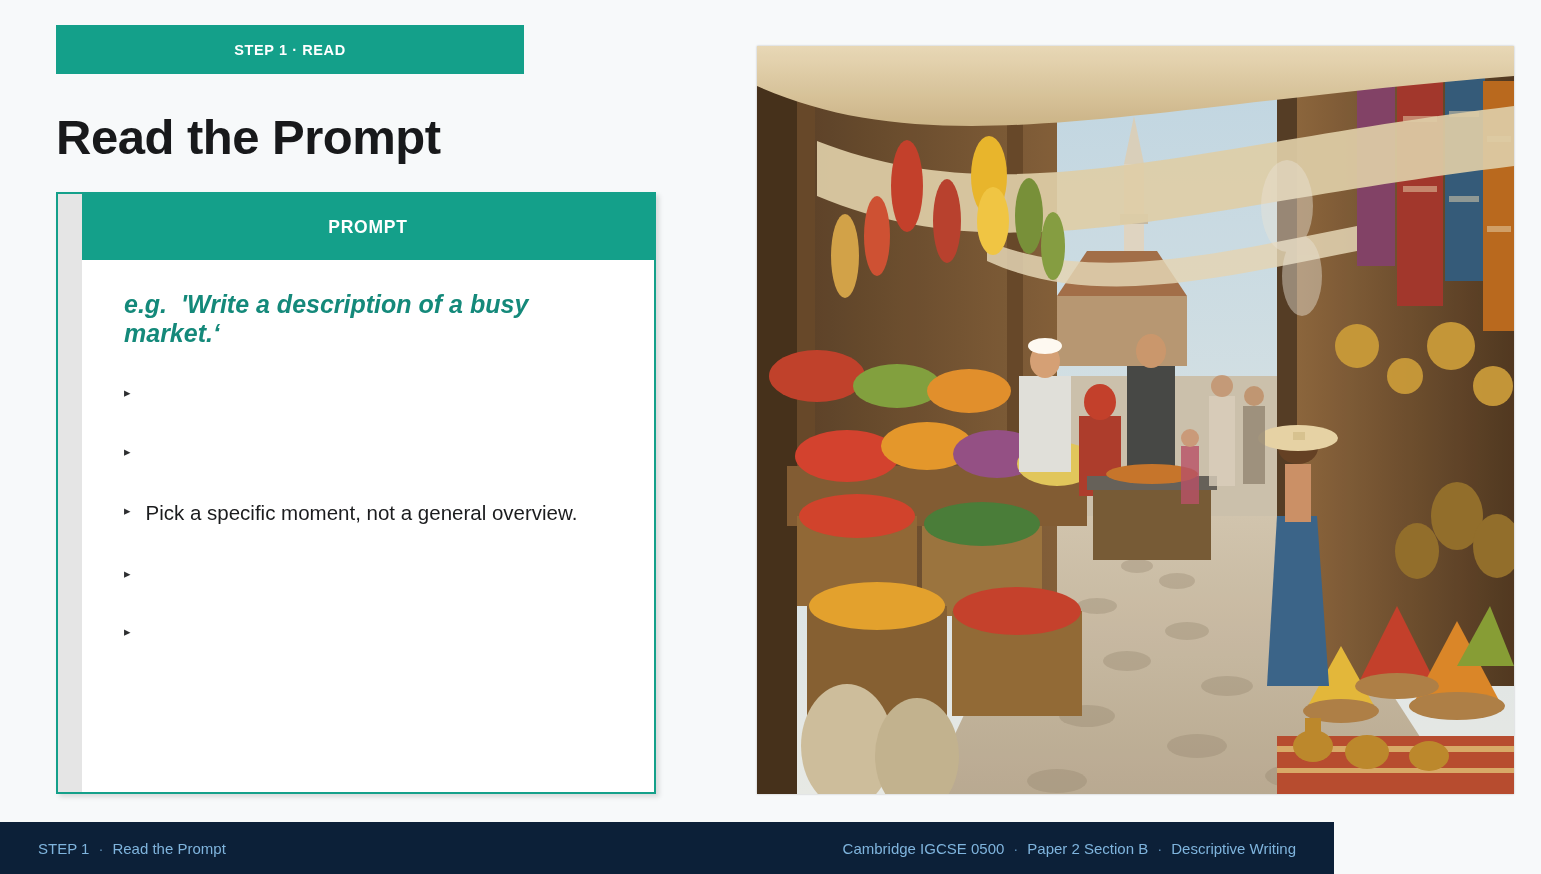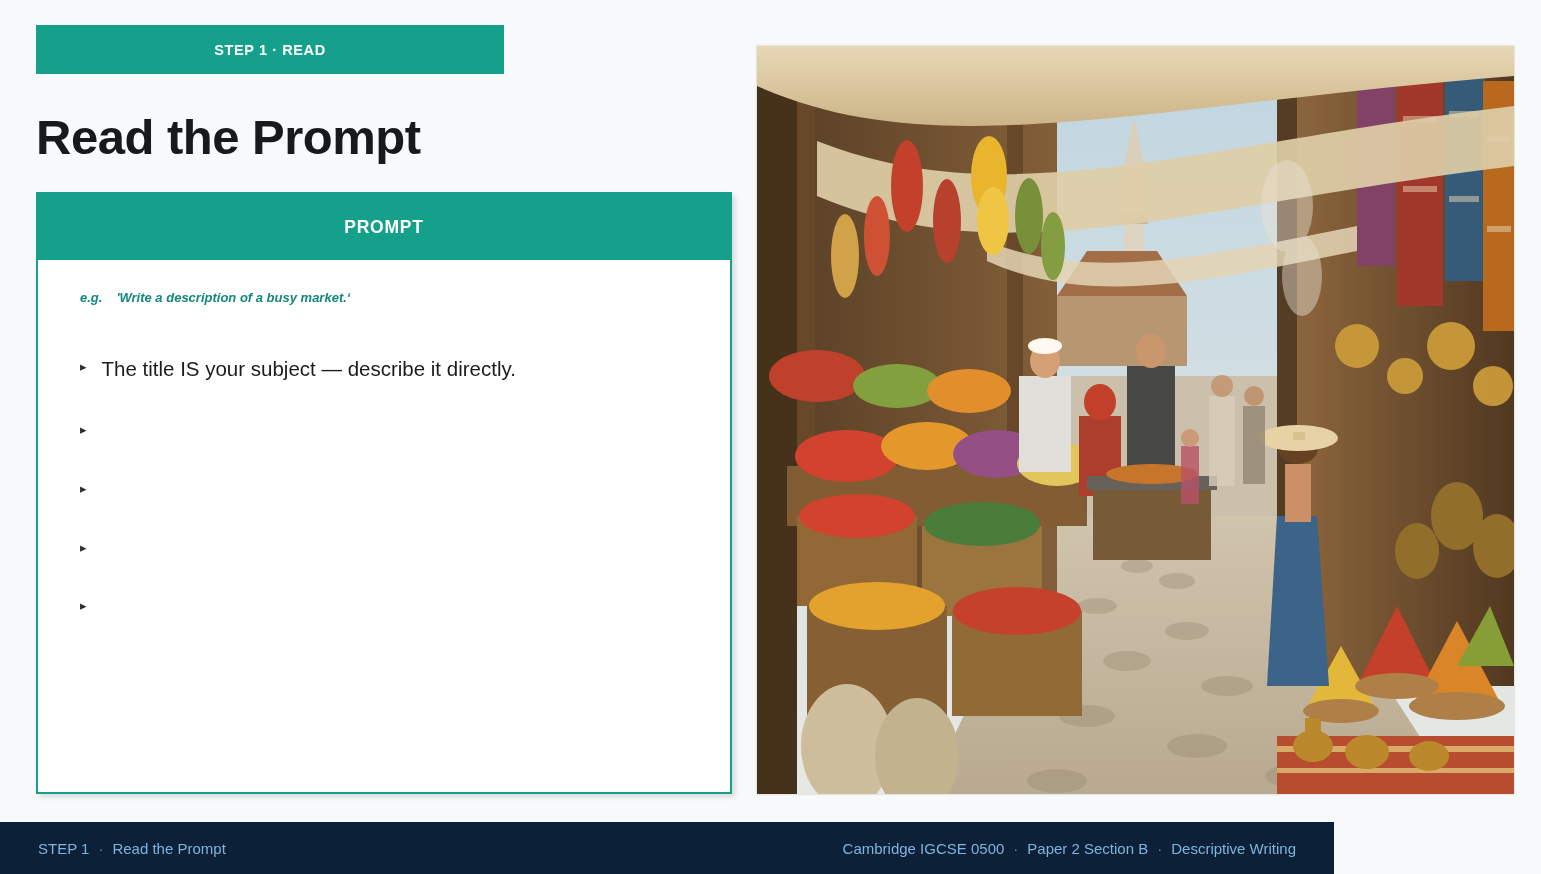--- a/index.html
+++ b/index.html
@@ -13,21 +13,21 @@
   .slide {
     position: relative;
     width: 1541px;
     height: 874px;
     background: #f7f9fa;
   }
 
   
   .left-col {
     position: absolute;
-    left: 36px;
+    left: 56px;
     top: 25px;
     width: 670px;
   }
 
   .step-badge {
     width: 468px;
     height: 49px;
     background: #14a08a;
     color: #ffffff;
     display: flex;
@@ -42,47 +42,48 @@
     margin-top: 38px;
     font-size: 49px;
     font-weight: bold;
     color: #18191b;
     letter-spacing: -0.5px;
     line-height: 1.05;
   }
 
   .prompt-card {
     margin-top: 29px;
-    width: 696px;
+    width: 600px;
     border: 2px solid #14a08a;
     background: #e5e5e5;
     box-shadow: 3px 3px 5px rgba(0,0,0,0.13);
+    padding-left: 24px;
   }
   .prompt-header {
     background: #14a08a;
     color: #ffffff;
     height: 66px;
     display: flex;
     align-items: center;
     justify-content: center;
     font-size: 17.5px;
     font-weight: bold;
     letter-spacing: 0.8px;
   }
   .prompt-body {
     background: #ffffff;
     padding: 30px 34px 34px 42px;
     height: 532px;
   }
   .example-line {
     color: #14897a;
-    font-size: 13px;
+    font-size: 25px;
     font-weight: bold;
     font-style: italic;
-    margin-bottom: 52px;
+    margin-bottom: 35px;
   }
   .example-line .eg { margin-right: 14px; }
 
   .bullet-list { list-style: none; }
   .bullet-item {
     display: flex;
     align-items: flex-start;
     margin-bottom: 38px;
     font-size: 20.5px;
     color: #1b1c1e;
@@ -144,27 +145,27 @@
       <div class="prompt-header">PROMPT</div>
       <div class="prompt-body">
 
         <div class="example-line">
           <span class="eg">e.g.</span><span>'Write a description of a busy market.‘</span>
         </div>
 
         <ul class="bullet-list">
           <li class="bullet-item">
             <span class="bullet-mark">▸</span>
-            <span>The title IS your subject — describe it directly.</span>
-          </li>
-          <li class="bullet-item">
-            <span class="bullet-mark">▸</span>
-          </li>
-          <li class="bullet-item">
-            <span class="bullet-mark">▸</span>
+          </li>
+          <li class="bullet-item">
+            <span class="bullet-mark">▸</span>
+          </li>
+          <li class="bullet-item">
+            <span class="bullet-mark">▸</span>
+            <span>Pick a specific moment, not a general overview.</span>
           </li>
           <li class="bullet-item">
             <span class="bullet-mark">▸</span>
           </li>
           <li class="bullet-item">
             <span class="bullet-mark">▸</span>
           </li>
         </ul>
 
       </div>

